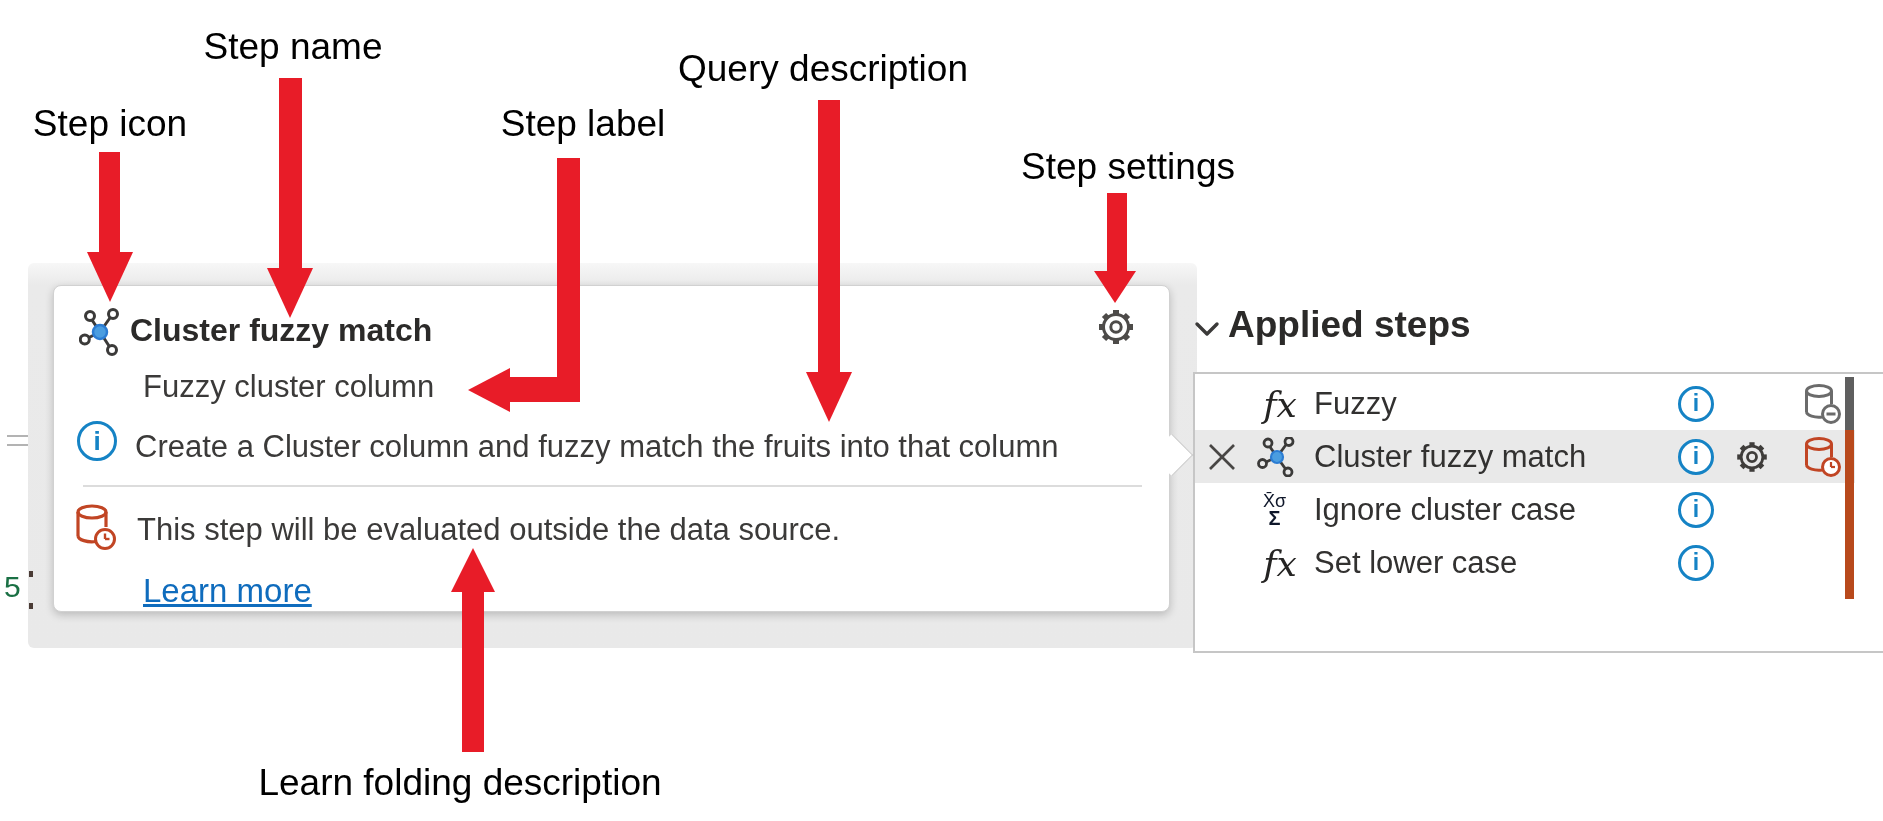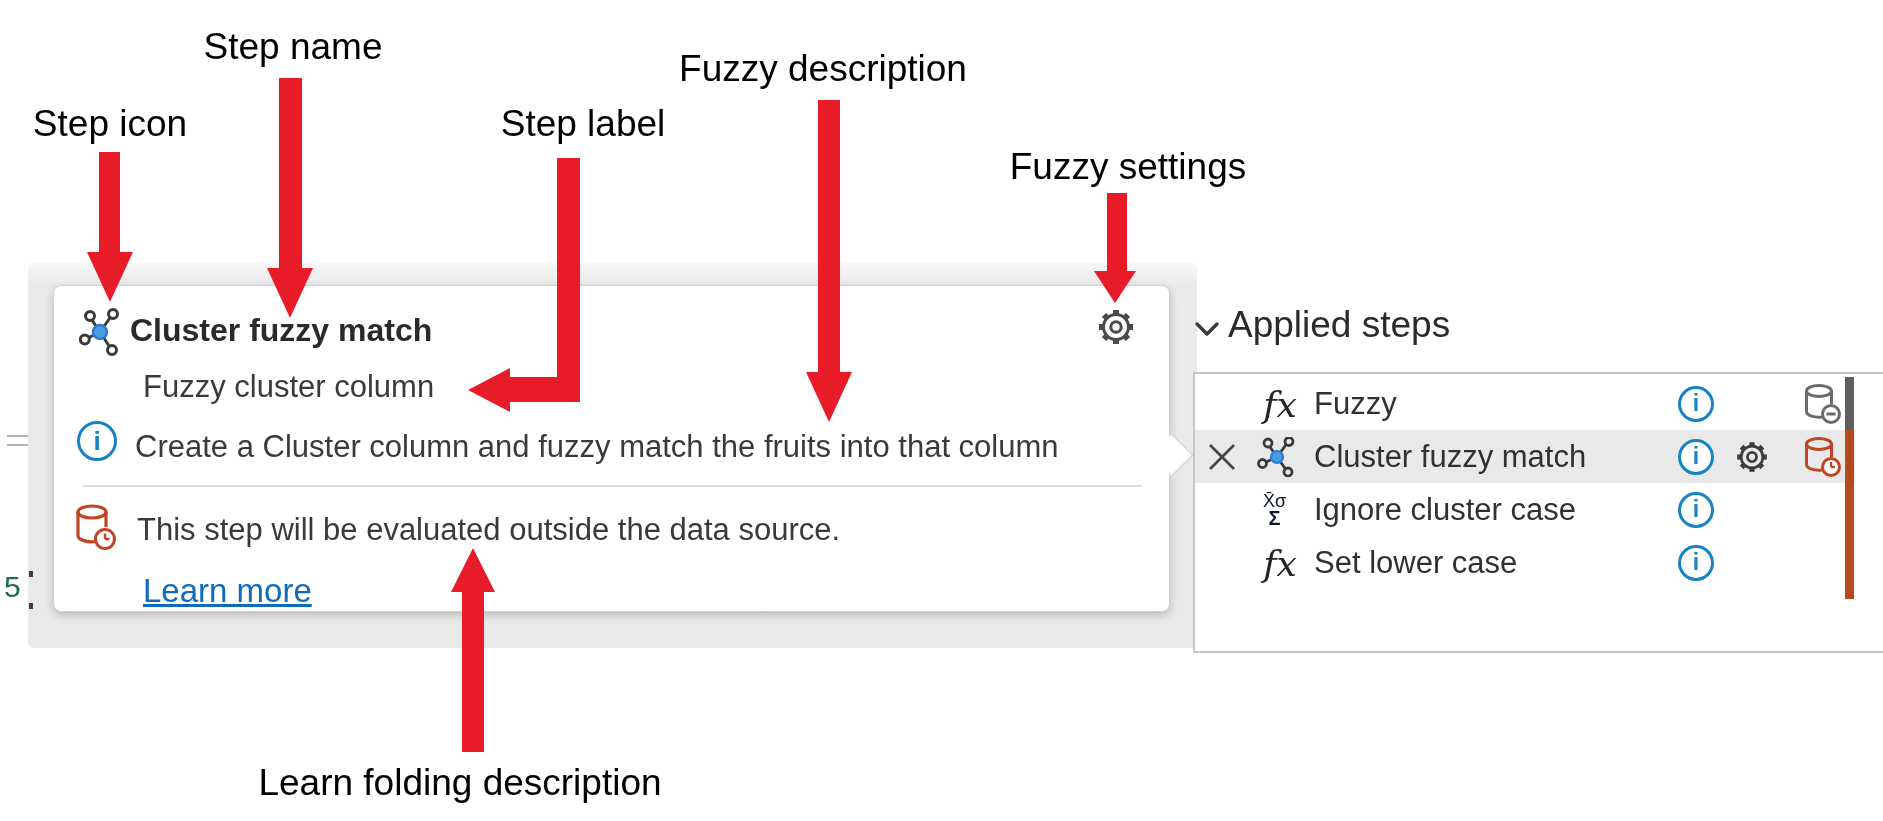--- a/index.html
+++ b/index.html
@@ -51,21 +51,21 @@
               text-decoration:underline;z-index:5;cursor:pointer;white-space:nowrap;}
   .divider{position:absolute;left:83px;top:485px;width:1059px;height:2px;background:#dcdcdc;z-index:5;}
   .info-badge{position:absolute;display:flex;align-items:center;justify-content:center;border-radius:50%;
               border:3px solid var(--info-blue);color:var(--info-blue);font-weight:700;background:#fff;z-index:5;}
   .info-badge.card-i{left:77px;top:421px;width:40px;height:40px;font-size:26px;}
   .gear-btn{position:absolute;left:1093px;top:304px;width:46px;height:46px;z-index:5;cursor:pointer;}
   .icon-slot{position:absolute;z-index:5;}
 
   
   .as-chevron{position:absolute;left:1194px;top:321px;width:26px;height:18px;z-index:5;cursor:pointer;}
-  .as-header{position:absolute;left:1228px;top:304px;font-size:37px;font-weight:400;color:var(--title);z-index:5;white-space:nowrap;}
+  .as-header{position:absolute;left:1228px;top:304px;font-size:37px;font-weight:700;color:var(--title);z-index:5;white-space:nowrap;}
   .panel{position:absolute;left:1193px;top:372px;width:792px;height:281px;background:#ffffff;
          border:2px solid var(--panel-border);z-index:3;}
   .row{position:absolute;left:0;width:660px;height:53px;}
   .row.selected{background:#e9e9e9;}
   .row .name{position:absolute;left:119px;top:50%;transform:translateY(-50%);font-size:31px;color:#323130;white-space:nowrap;}
   .row .fx{position:absolute;left:60px;width:50px;text-align:center;top:50%;transform:translateY(-50%);
            font-family:"DejaVu Serif",serif;font-style:italic;font-size:36px;color:#252423;}
   .row .info-badge{width:36px;height:36px;font-size:23px;left:483px;top:50%;transform:translateY(-50%);position:absolute;}
   .row .row-gear{position:absolute;left:537px;top:50%;transform:translateY(-50%);width:40px;height:40px;cursor:pointer;}
   .row .db-slot{position:absolute;left:608px;top:50%;transform:translateY(-50%);width:38px;height:42px;}
@@ -266,22 +266,22 @@
         </span>
     </div>
 
     <div class="fold-bar gray"></div>
     <div class="fold-bar orange"></div>
   </div>
 
   <div class="ann" style="left:293px;top:26px;">Step name</div>
   <div class="ann" style="left:102px;top:103px;margin-left:8px;">Step icon</div>
   <div class="ann" style="left:583px;top:103px;">Step label</div>
-  <div class="ann" style="left:823px;top:48px;">Fuzzy description</div>
-  <div class="ann" style="left:1128px;top:146px;">Fuzzy settings</div>
+  <div class="ann" style="left:823px;top:48px;">Query description</div>
+  <div class="ann" style="left:1128px;top:146px;">Step settings</div>
   <div class="ann" style="left:460px;top:762px;">Learn folding description</div>
 
   <div>
     <div class="abar" style="left:99px;top:152px;width:21px;height:100px;"></div>
     <div class="ahead down" style="left:87px;top:252px;"></div>
   </div>
 
   <div>
     <div class="abar" style="left:279px;top:78px;width:23px;height:190px;"></div>
     <div class="ahead down" style="left:267px;top:268px;"></div>

